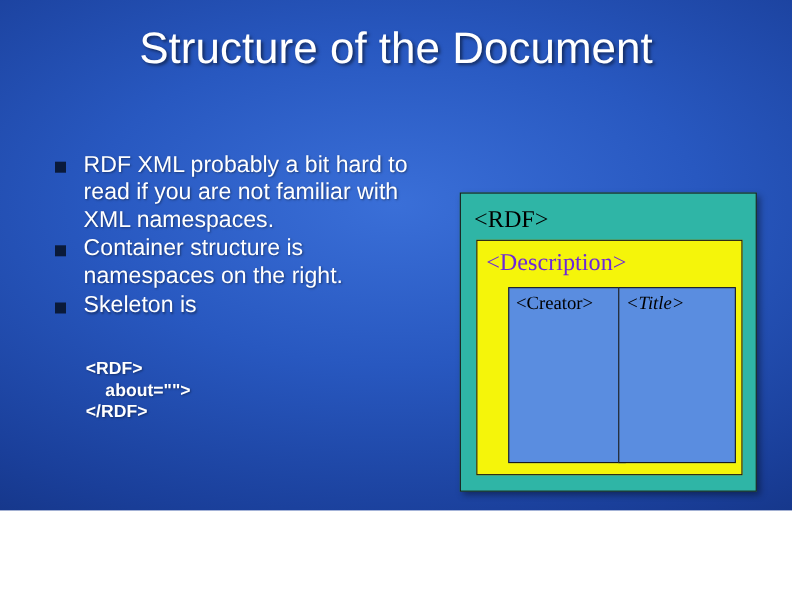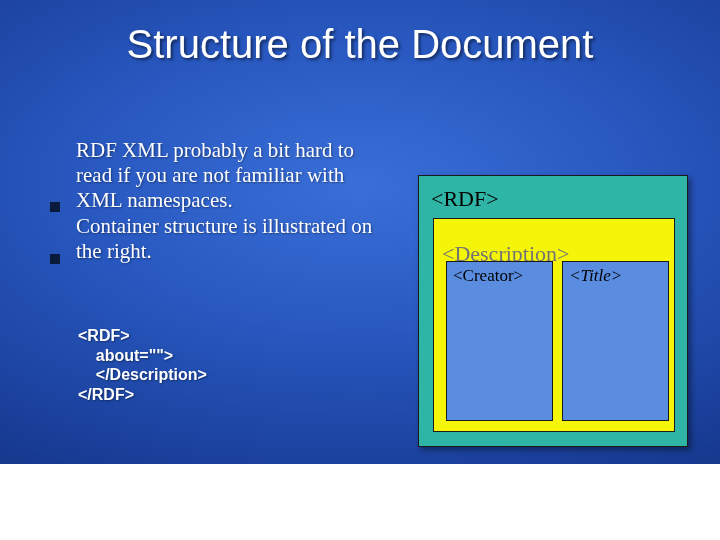--- a/index.html
+++ b/index.html
@@ -31,23 +31,22 @@
     font-family: Arial, Helvetica, sans-serif;
   }
   .body-left {
     position: absolute;
     left: 50px;
     top: 138px;
     width: 340px;
   }
   .bullet-row {
     display: flex;
-    align-items: flex-end;
+    align-items: flex-start;
     margin-bottom: 2px;
-    font-family: Liberation Serif, serif;
   }
   .bullet-mark {
     width: 10px;
     height: 10px;
     background: #0a1a3a;
     flex: 0 0 10px;
     margin-top: 9px;
     margin-right: 16px;
   }
   .bullet-text {
@@ -91,34 +90,34 @@
     left: 14px;
     top: 42px;
     width: 240px;
     height: 212px;
     background: #f5f50a;
     border: 1px solid #1a1a1a;
   }
   .diagram-label-desc {
     position: absolute;
     left: 8px;
-    top: 22px;
-    color: #737373;
+    top: 6px;
+    color: #6d28d9;
     font-family: "Times New Roman", Times, serif;
     font-size: 22px;
   }
   .inner-box {
     position: absolute;
     top: 42px;
     width: 105px;
     height: 158px;
     background: #5a8de0;
     border: 1px solid #1a1a1a;
   }
-  .creator-box { left: 12px; }
+  .creator-box { left: 28px; }
   .title-box { left: 128px; font-style: italic; }
   .inner-label {
     position: absolute;
     left: 6px;
     top: 4px;
     color: #000;
     font-family: "Times New Roman", Times, serif;
     font-size: 17px;
   }
 </style>
@@ -129,28 +128,31 @@
 
   <div class="title">Structure of the Document</div>
 
   <div class="body-left">
     <div class="bullet-row">
       <div class="bullet-mark"></div>
       <div class="bullet-text">RDF XML probably a bit hard to read if you are not familiar with XML namespaces.</div>
     </div>
     <div class="bullet-row">
       <div class="bullet-mark"></div>
-      <div class="bullet-text">Container structure is illustrated on the right.</div>
+      <div class="bullet-text">Container structure is namespaces on the right.</div>
+    </div>
+    <div class="bullet-row">
+      <div class="bullet-mark"></div>
+      <div class="bullet-text">Skeleton is</div>
     </div>
   </div>
 
   <div class="code-block">
     <div class="code-line">&lt;RDF&gt;</div>
     <div class="code-line">    about=""&gt;</div>
-    <div class="code-line">    &lt;/Description&gt;</div>
     <div class="code-line">&lt;/RDF&gt;</div>
   </div>
 
   <div class="diagram">
     <div class="diagram-label-rdf">&lt;RDF&gt;</div>
     <div class="desc-box">
       <div class="diagram-label-desc">&lt;Description&gt;</div>
       <div class="inner-box creator-box">
         <div class="inner-label">&lt;Creator&gt;</div>
       </div>

